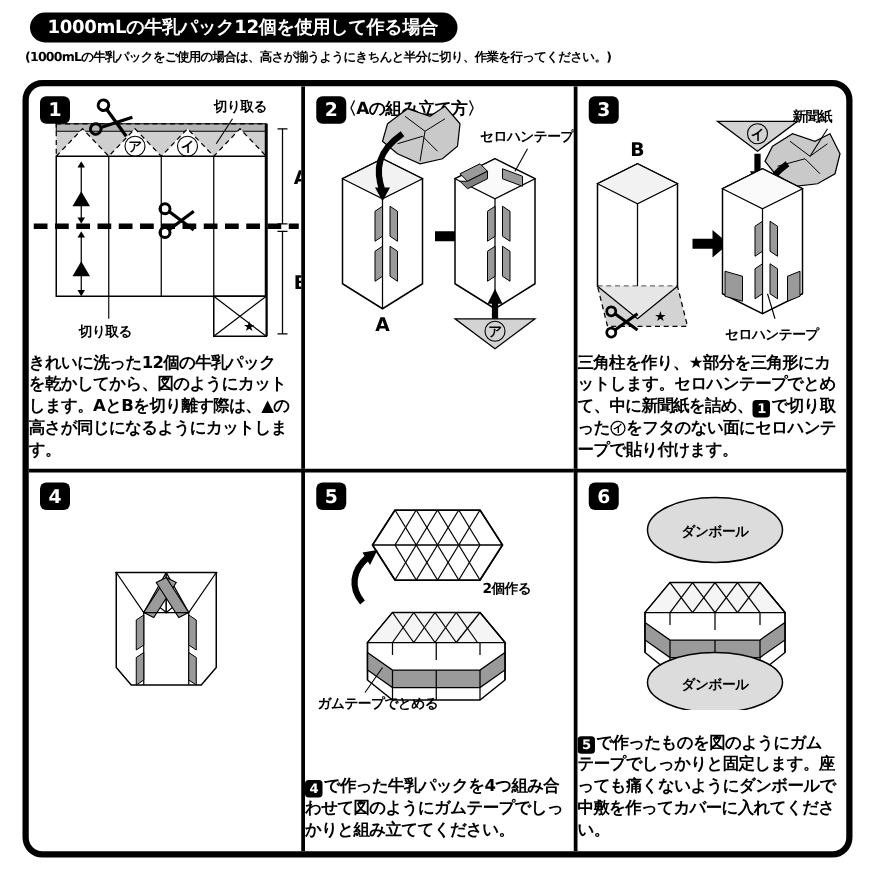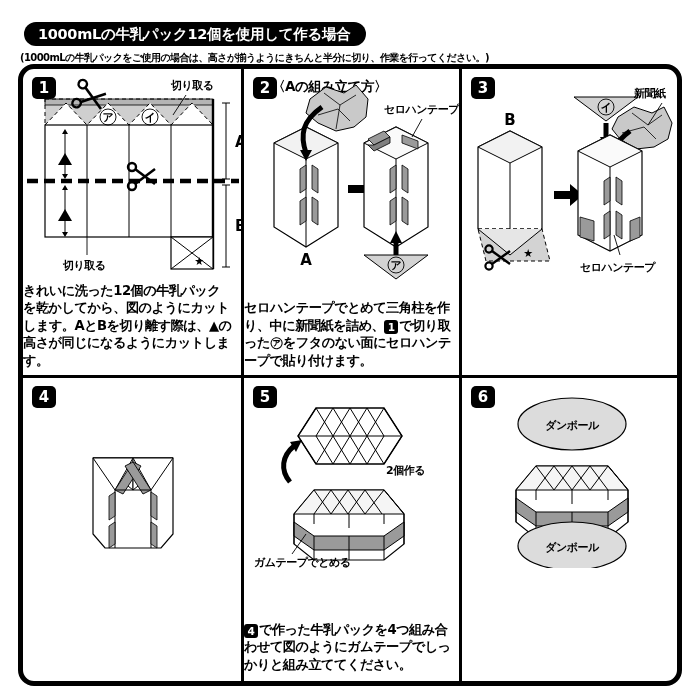--- a/index.html
+++ b/index.html
@@ -17,21 +17,21 @@
   .page {
     position: relative;
     width: 700px;
     height: 700px;
     box-sizing: border-box;
   }
 
   
   .header {
     position: absolute;
-    left: 0; top: 12px;
+    left: 0; top: 0;
     width: 700px;
     height: 66px;
   }
   .title-banner {
     position: absolute;
     left: 24px;
     top: 10px;
     height: 24px;
     line-height: 24px;
     background: #000000;
@@ -283,21 +283,20 @@
             <line x1="168" y1="68" x2="178" y2="50" stroke="#000" stroke-width="0.9"></line>
             <text class="lbl" x="140" y="44">セロハンテープ</text>
 
             <polygon points="120,186 184,186 152,210" fill="#d3d3d3" stroke="#000" stroke-width="1"></polygon>
             <circle cx="152" cy="196" r="8" fill="none" stroke="#000" stroke-width="0.9"></circle>
             <text class="lbl" x="152" y="200" text-anchor="middle">ア</text>
             <line x1="152" y1="186" x2="152" y2="172" stroke="#000" stroke-width="5"></line>
             <path d="M152,162 l-6,12 h12 z" fill="#000"></path>
           </svg>
         </div>
-        <div class="caption"><span>セロハンテープでとめて三角柱を作り、中に新聞紙を詰め、</span><span class="inline-badge">1</span><span>で切り取った㋐をフタのない面にセロハンテープで貼り付けます。</span></div>
       </div>
 
       <div class="cell bl">
         <div class="badge">3</div>
         <div class="figure">
           <svg width="222" height="215" viewBox="0 0 222 215">
 
             <polygon points="112,28 176,28 144,52" fill="#d3d3d3" stroke="#000" stroke-width="1"></polygon>
             <circle cx="144" cy="38" r="8" fill="none" stroke="#000" stroke-width="0.9"></circle>
             <text class="lbl" x="144" y="42" text-anchor="middle">イ</text>
@@ -343,20 +342,21 @@
               <polygon points="154,108 160,112 160,136 154,132" fill="#9a9a9a" stroke="#000" stroke-width="0.8"></polygon>
               <polygon points="142,146 148,142 148,166 142,170" fill="#9a9a9a" stroke="#000" stroke-width="0.8"></polygon>
               <polygon points="154,142 160,146 160,170 154,166" fill="#9a9a9a" stroke="#000" stroke-width="0.8"></polygon>
               <polygon points="118,148 132,152 132,172 118,168" fill="#9a9a9a" stroke="#000" stroke-width="0.8"></polygon>
               <polygon points="168,152 178,148 178,168 168,172" fill="#9a9a9a" stroke="#000" stroke-width="0.8"></polygon>
             </g>
             <line x1="152" y1="166" x2="158" y2="186" stroke="#000" stroke-width="0.9"></line>
             <text class="lbl" x="118" y="202">セロハンテープ</text>
           </svg>
         </div>
+        <div class="caption"><span>三角柱を作り、★部分を三角形にカットします。セロハンテープでとめて、中に新聞紙を詰め、</span><span class="inline-badge">1</span><span>で切り取った㋑をフタのない面にセロハンテープで貼り付けます。</span></div>
       </div>
 
       <div class="cell bt row2">
         <div class="badge">4</div>
         <div class="figure">
           <svg width="220" height="190" viewBox="0 0 220 190">
             <g transform="translate(0,8)">
 
               <polygon points="70,72 110,72 150,72 150,148 138,162 82,162 70,148" fill="#ffffff" stroke="#000" stroke-width="1.2"></polygon>
 
@@ -477,17 +477,18 @@
               <line x1="110" y1="134" x2="110" y2="160" stroke="#000" stroke-width="1"></line>
               <line x1="146" y1="134" x2="146" y2="160" stroke="#000" stroke-width="1"></line>
               <line x1="54" y1="112" x2="54" y2="144" stroke="#000" stroke-width="1"></line>
               <line x1="166" y1="112" x2="166" y2="144" stroke="#000" stroke-width="1"></line>
             </g>
 
             <ellipse cx="110" cy="168" rx="54" ry="24" fill="#dcdcdc" stroke="#000" stroke-width="1.2"></ellipse>
             <text class="lbl" x="110" y="173" text-anchor="middle" font-size="13">ダンボール</text>
           </svg>
         </div>
+        <div class="caption"><span class="inline-badge">5</span><span>で作ったものを図のようにガムテープでしっかりと固定します。座っても痛くないようにダンボールで中敷を作ってカバーに入れてください。</span></div>
       </div>
 
     </div>
   </div>
 </div>
 
 </body></html>

